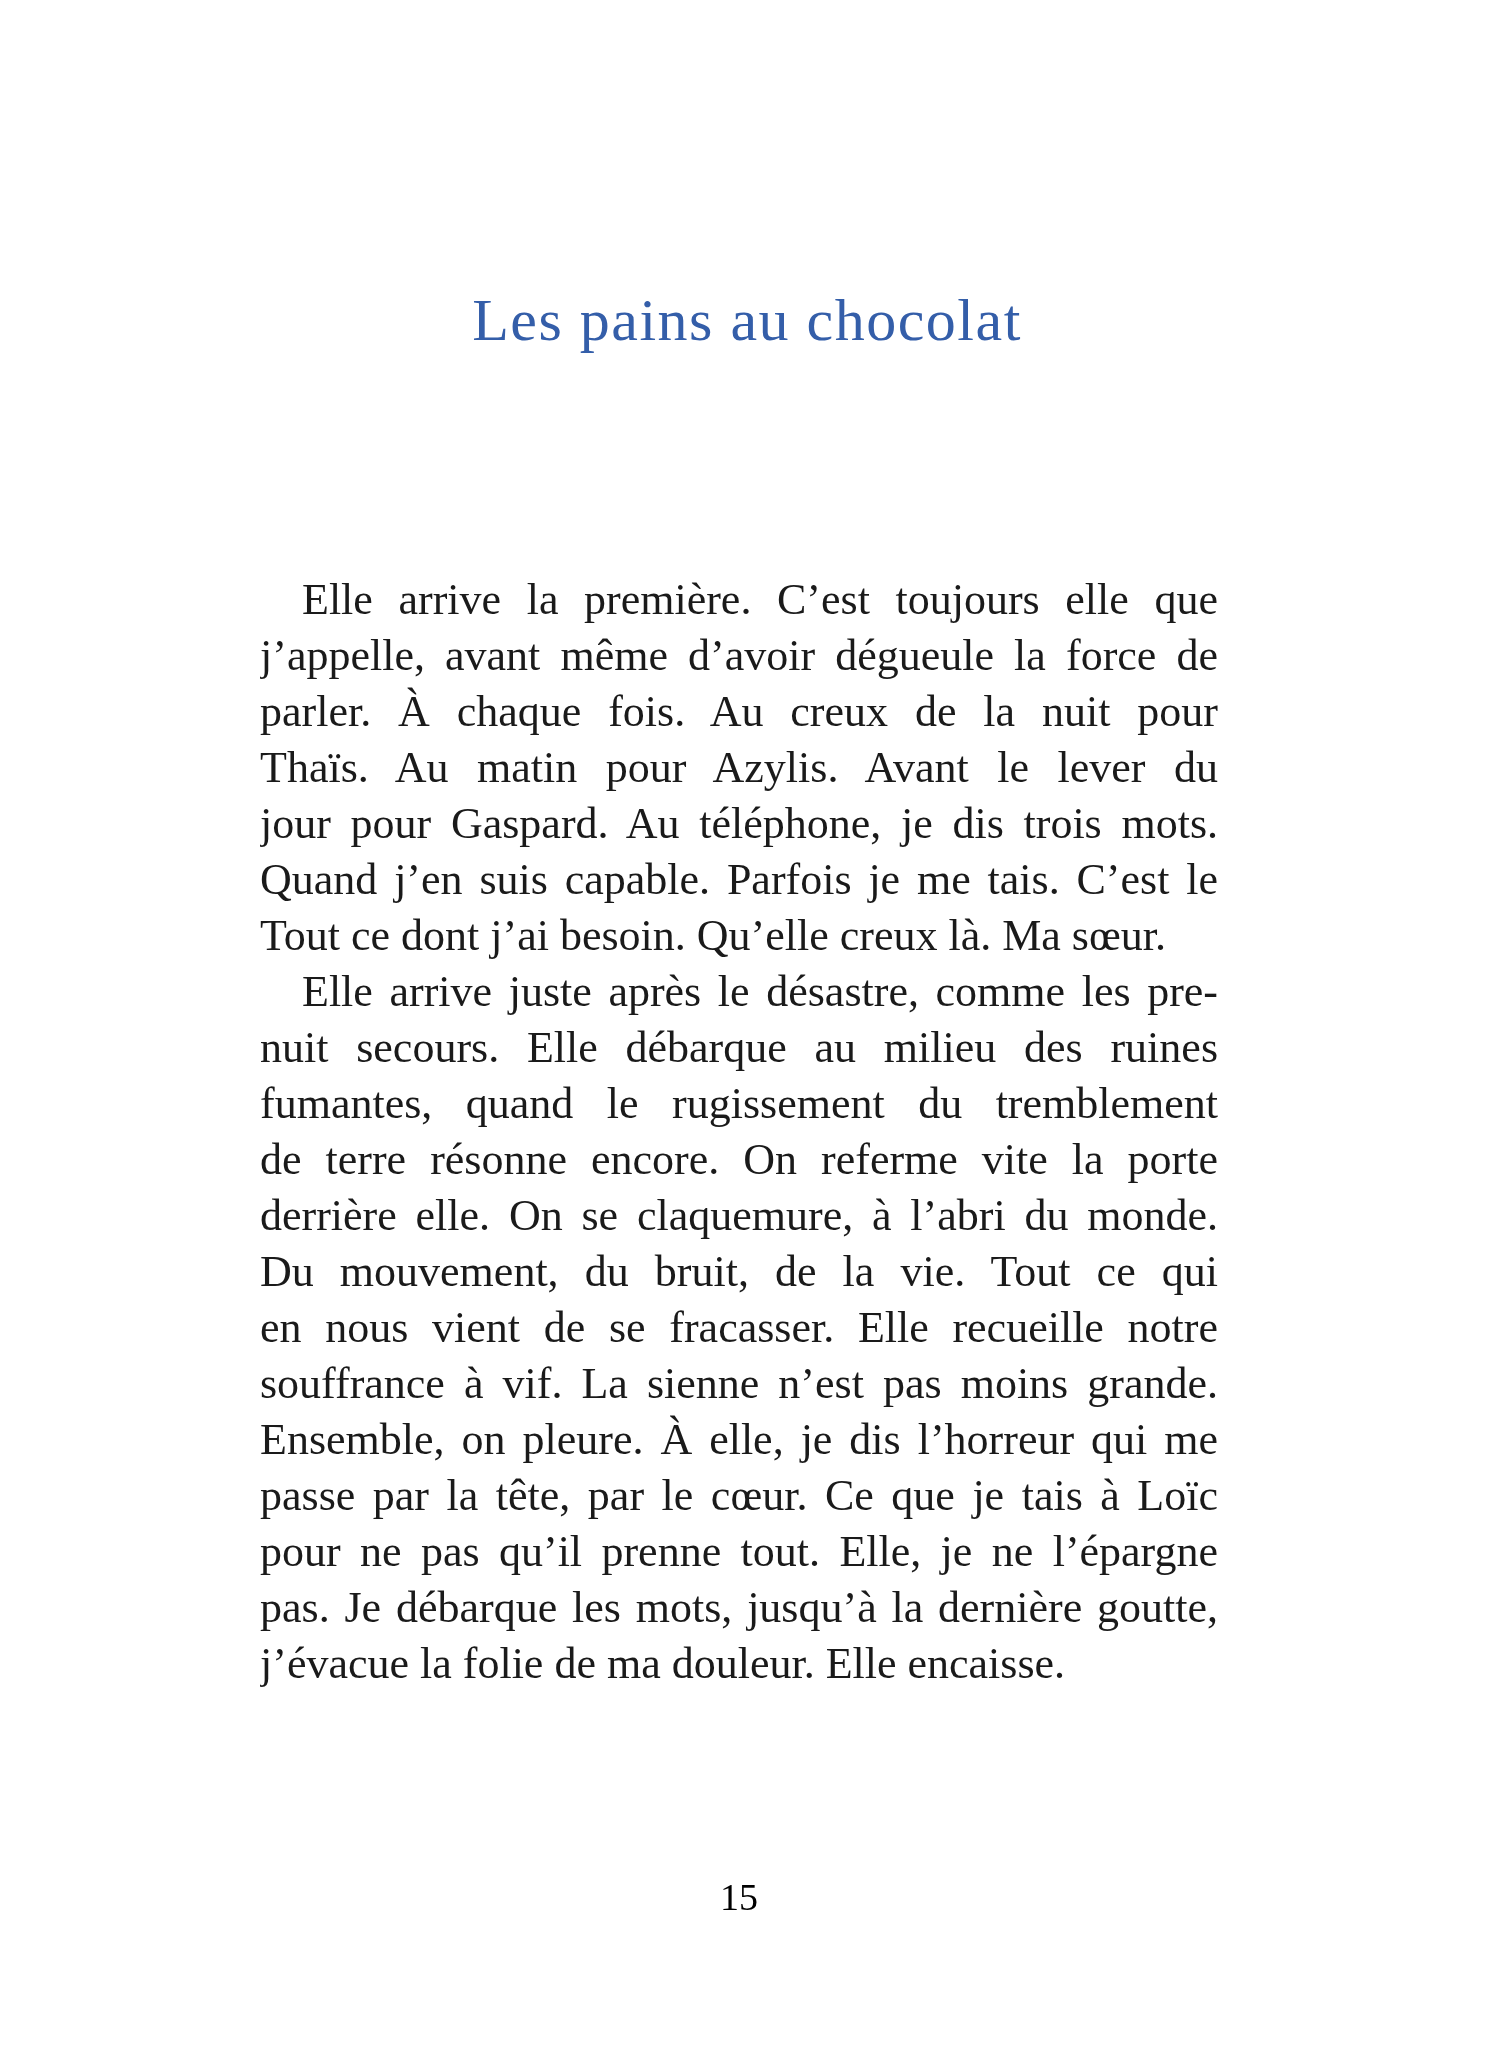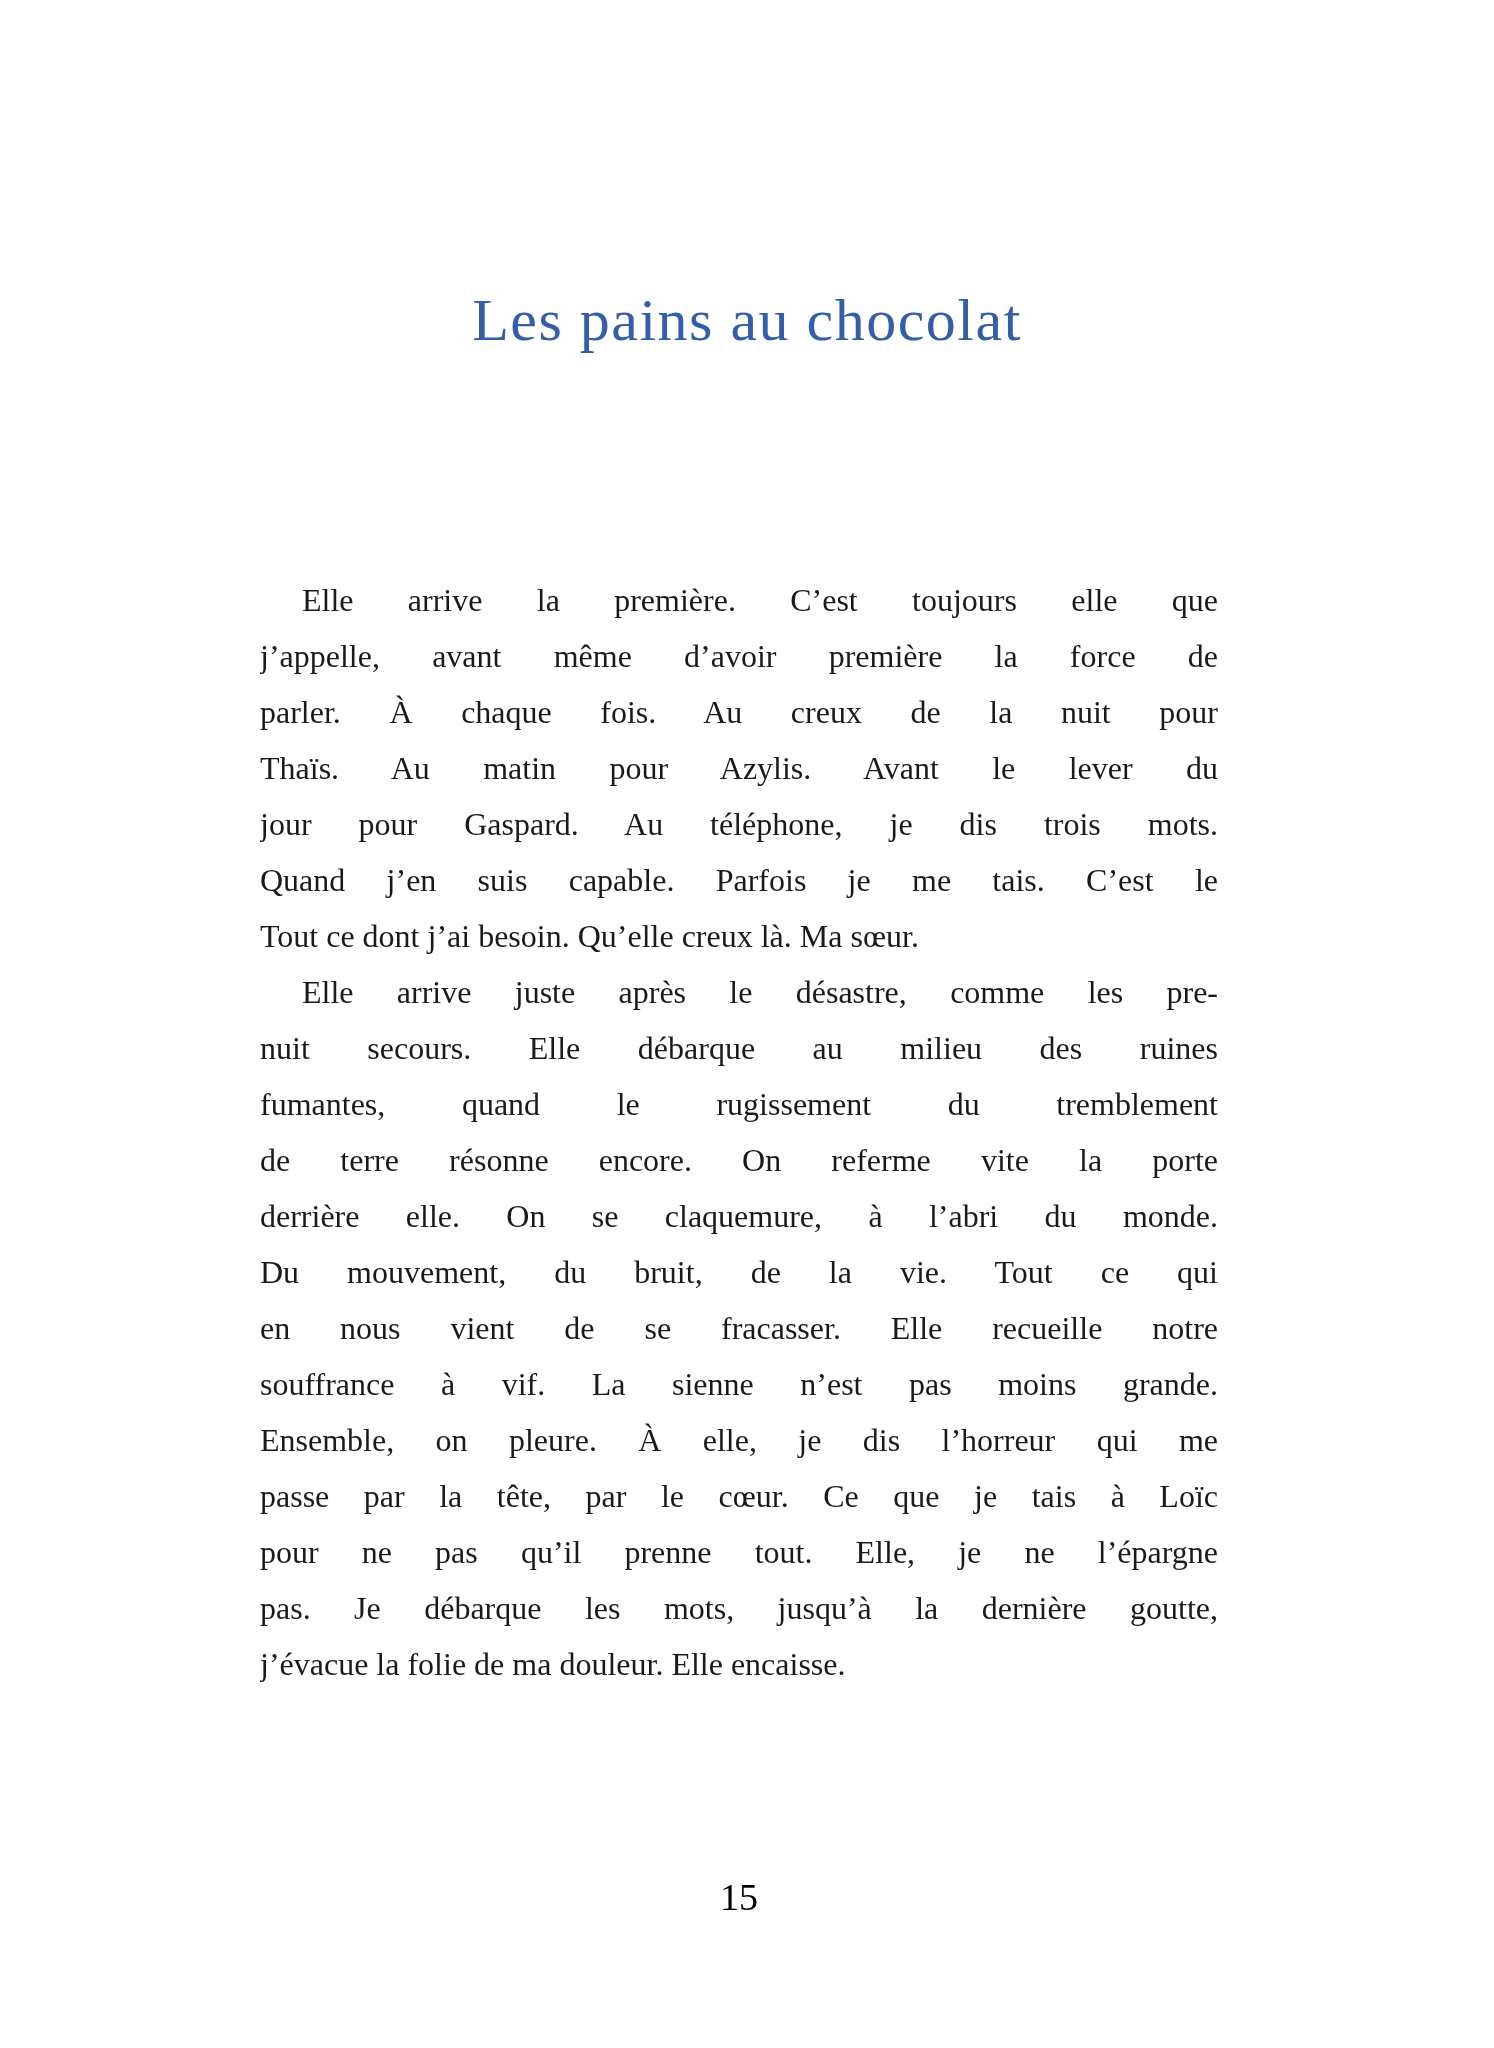--- a/index.html
+++ b/index.html
@@ -25,21 +25,21 @@
     font-size: 60px;
     font-weight: 400;
     line-height: 60px;
     letter-spacing: 1.5px;
   }
   .text-column {
     position: absolute;
     top: 572px;
     left: 260px;
     width: 958px;
-    font-size: 32px;
+    font-size: 44px;
     line-height: 56px;
   }
   .paragraph {
     margin: 0;
     padding: 0;
   }
   .line {
     height: 56px;
     overflow: hidden;
     text-align: justify;
@@ -63,21 +63,21 @@
 </style>
 </head>
 <body style="background: rgb(255, 255, 255);">
 
 <div class="page" style="background: rgb(255, 255, 255);">
   <h1 class="chapter-title" style="color: rgb(52, 94, 169);">Les pains au chocolat</h1>
 
   <div class="text-column" id="text-column" style="color: rgb(26, 26, 26);">
       <div class="paragraph">
         <div class="line indent">Elle arrive la première. C’est toujours elle que</div>
-        <div class="line">j’appelle, avant même d’avoir première la force de</div>
+        <div class="line">j’appelle, avant même d’avoir dégueule la force de</div>
         <div class="line">parler. À chaque fois. Au creux de la nuit pour</div>
         <div class="line">Thaïs. Au matin pour Azylis. Avant le lever du</div>
         <div class="line">jour pour Gaspard. Au téléphone, je dis trois mots.</div>
         <div class="line">Quand j’en suis capable. Parfois je me tais. C’est le</div>
         <div class="line last">Tout ce dont j’ai besoin. Qu’elle creux là. Ma sœur.</div>
       </div>
       <div class="paragraph">
         <div class="line indent">Elle arrive juste après le désastre, comme les pre-</div>
         <div class="line">nuit secours. Elle débarque au milieu des ruines</div>
         <div class="line">fumantes, quand le rugissement du tremblement</div>

